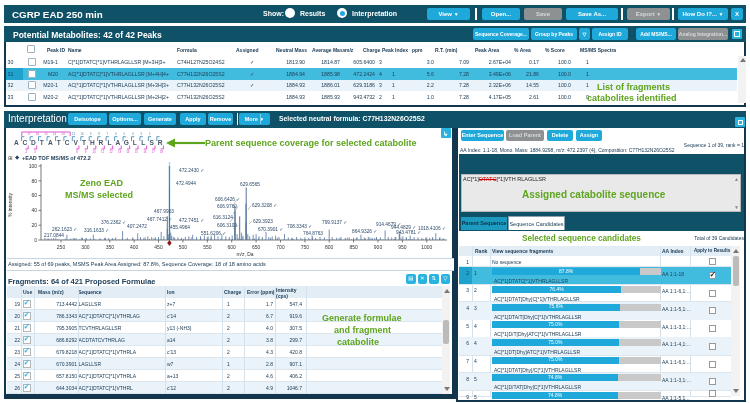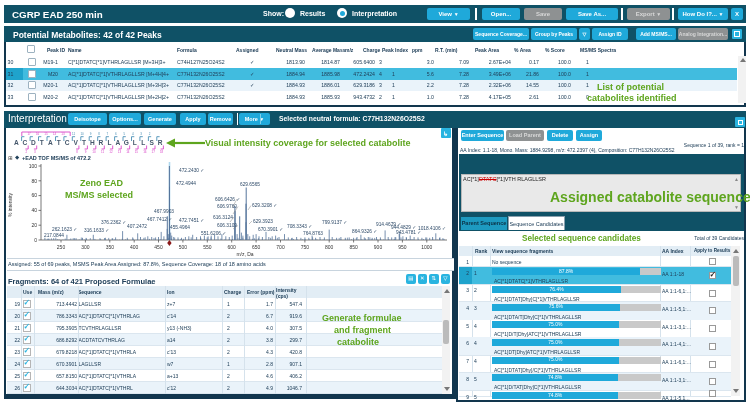--- a/index.html
+++ b/index.html
@@ -120,21 +120,21 @@
 <div class="cell" style="left:379px;top:91.5px;font-size:5.2px;">2</div>
 <div class="cell" style="left:392px;top:91.5px;font-size:5.2px;">1</div>
 <div class="cell" style="left:374px;top:91.5px;width:60px;text-align:right;font-size:5.2px;">1.0</div>
 <div class="cell" style="left:409px;top:91.5px;width:60px;text-align:right;font-size:5.2px;">7.28</div>
 <div class="cell" style="left:451px;top:91.5px;width:60px;text-align:right;font-size:5.2px;">4.17E+05</div>
 <div class="cell" style="left:479px;top:91.5px;width:60px;text-align:right;font-size:5.2px;">2.61</div>
 <div class="cell" style="left:511px;top:91.5px;width:60px;text-align:right;font-size:5.2px;">100.0</div>
 <div class="cell" style="left:586px;top:91.5px;font-size:5.2px;">0</div>
 <div class="abs" style="left:738px;top:56px;width:8px;height:47px;background:#f2f2f2;"></div>
 <div class="abs" style="left:740px;top:58px;width:0;height:0;border-left:3px solid transparent;border-right:3px solid transparent;border-bottom:4px solid #777;"></div>
-<div class="abs grn" style="left:597px;top:81.5px;font-size:9px;">List of potential</div>
+<div class="abs grn" style="left:597px;top:81.5px;font-size:9px;">List of fragments</div>
 <div class="abs grn" style="left:587px;top:92.5px;font-size:9px;">catabolites identified</div>
 <div class="abs" style="left:4px;top:111px;width:742px;height:288px;background:#0f5166;"></div>
 <div class="abs" style="left:8px;top:113px;font-size:10px;color:#fff;">Interpretation</div>
 <div class="btn" style="left:68px;top:113px;width:39px;height:12px;line-height:12px;font-size:5.5px;">Deisotope</div>
 <div class="btn" style="left:109px;top:113px;width:32px;height:12px;line-height:12px;font-size:5.5px;">Options...</div>
 <div class="btn" style="left:144px;top:113px;width:32px;height:12px;line-height:12px;font-size:5.5px;">Generate</div>
 <div class="btn" style="left:180px;top:113px;width:26px;height:12px;line-height:12px;font-size:5.5px;">Apply</div>
 <div class="btn" style="left:208px;top:113px;width:25px;height:12px;line-height:12px;font-size:5.5px;">Remove</div>
 <div class="abs" style="left:236.5px;top:113px;width:1.5px;height:12px;background:#fff;"></div>
 <div class="btn" style="left:239px;top:113px;width:31px;height:12px;line-height:12px;font-size:5.5px;">More <span style="font-size:5px;">▼</span></div>
@@ -221,21 +221,21 @@
     <text x="153.2" y="24.5" font-size="3" fill="#d946c8" text-anchor="middle" font-family="Liberation Sans">17</text>
     <path d="M 163.4 17.5 V 21 H 160.6" fill="none" stroke="#d946c8" stroke-width="0.9"></path>
     <text x="161.6" y="24.5" font-size="3" fill="#d946c8" text-anchor="middle" font-family="Liberation Sans">18</text>
   </svg>
 <div class="abs" style="left:441px;top:128px;width:10px;height:10px;background:#29b4e0;border-radius:1px;"></div>
 <div class="abs" style="left:443px;top:130px;font-size:6px;color:#fff;font-weight:bold;">↳</div>
 <svg class="abs" style="left:166px;top:138px;" width="40" height="10" viewBox="0 0 40 10">
     <line x1="7" y1="5" x2="39" y2="5" stroke="#5ea51e" stroke-width="2.2"></line>
     <polygon points="0,5 9,0.5 9,9.5" fill="#5ea51e"></polygon>
   </svg>
-<div class="abs grn" style="left:205px;top:137.5px;font-size:9px;">Visual intensity coverage for selected catabolite</div>
+<div class="abs grn" style="left:205px;top:137.5px;font-size:9px;">Parent sequence coverage for selected catabolite</div>
 <div class="abs" style="left:8px;top:155px;font-size:5.5px;color:#444;">⊞</div>
 <div class="abs" style="left:15px;top:154px;font-size:5.5px;color:#21405a;">◆</div>
 <div class="abs" style="left:22px;top:155px;font-size:5.5px;font-weight:bold;color:#21405a;">+EAD TOF MS/MS of 472.2</div>
 <svg class="abs" style="left:0;top:0;" width="456" height="260" viewBox="0 0 456 260">
     <line x1="41.0" y1="164.0" x2="41.0" y2="240.0" stroke="#555" stroke-width="0.8"></line>
     <line x1="41.0" y1="240.0" x2="447" y2="240.0" stroke="#555" stroke-width="0.8"></line>
     <line x1="38.5" y1="240.0" x2="41.0" y2="240.0" stroke="#555" stroke-width="0.8"></line>
     <text x="37.0" y="241.8" font-size="5" fill="#333" text-anchor="end" font-family="Liberation Sans">0</text>
     <line x1="38.5" y1="225.2" x2="41.0" y2="225.2" stroke="#555" stroke-width="0.8"></line>
     <text x="37.0" y="227.0" font-size="5" fill="#333" text-anchor="end" font-family="Liberation Sans">20</text>
@@ -667,21 +667,21 @@
 <div class="abs" style="left:456px;top:128px;width:290px;height:273.5px;background:#fff;border:2.5px solid #12364e;border-top:none;"></div>
 <div class="btn" style="left:461px;top:130px;width:43px;height:11px;line-height:11px;font-size:5.5px;">Enter Sequence</div>
 <div class="btn gray" style="left:506px;top:130px;width:38px;height:11px;line-height:11px;font-size:5.5px;">Load Parent</div>
 <div class="btn" style="left:547px;top:130px;width:26px;height:11px;line-height:11px;font-size:5.5px;">Delete</div>
 <div class="btn" style="left:576px;top:130px;width:26px;height:11px;line-height:11px;font-size:5.5px;">Assign</div>
 <div class="abs" style="left:620px;top:142px;width:124px;text-align:right;font-size:5px;color:#21405a;">Sequence 1 of 39, rank = 1</div>
 <div class="abs" style="left:460px;top:147px;font-size:5px;color:#21405a;">AA Index: 1.1-18, Mono. Mass: 1884.9298, m/z: 472.2397 (4), Composition: C77H132N26O25S2</div>
 <div class="abs" style="left:458.5px;top:154px;width:285px;height:77px;background:#0f5166;"></div>
 <div class="abs" style="left:461px;top:174px;width:280px;height:38px;background:#e9e9e9;border:1px solid #b8b8b8;"></div>
 <div class="abs" style="left:463px;top:176px;font-size:5.5px;color:#222;">AC[*1]<span style="color:#c00;text-decoration:line-through;">DTATC</span>[*1]VTH RLAGLLSR</div>
-<div class="abs grn" style="left:550px;top:188.5px;font-size:14px;">Assigned catabolite sequence</div>
+<div class="abs grn" style="left:522px;top:188.5px;font-size:10px;">Assigned catabolite sequence</div>
 <div class="abs" style="left:734px;top:176px;font-size:5px;color:#888;">▲</div>
 <div class="abs" style="left:734px;top:204px;font-size:5px;color:#888;">▼</div>
 <div class="abs" style="left:461px;top:217px;width:46px;height:13px;background:#1d9ac0;font-size:5.5px;color:#0b3246;font-weight:bold;text-align:center;line-height:13px;">Parent Sequence</div>
 <div class="abs" style="left:508px;top:216px;width:57px;height:14px;background:#fff;border:1px solid #8aa0ae;border-bottom:none;font-size:5.5px;color:#21405a;text-align:center;line-height:14px;">Sequence Candidates</div>
 <div class="abs grn" style="left:522px;top:233.5px;font-size:8.2px;">Selected sequence candidates</div>
 <div class="abs" style="left:620px;top:235px;width:124px;text-align:right;font-size:5px;color:#21405a;">Total of 39 Candidates</div>
 <div class="abs" style="left:458.5px;top:246px;width:272px;height:10px;background:#e2edf5;"></div>
 <div class="hcell" style="left:475px;top:248px;font-size:5px;">Rank</div>
 <div class="hcell" style="left:492px;top:248px;font-size:5px;">View sequence fragments</div>
 <div class="hcell" style="left:662px;top:248px;font-size:5px;">AA Index</div>

